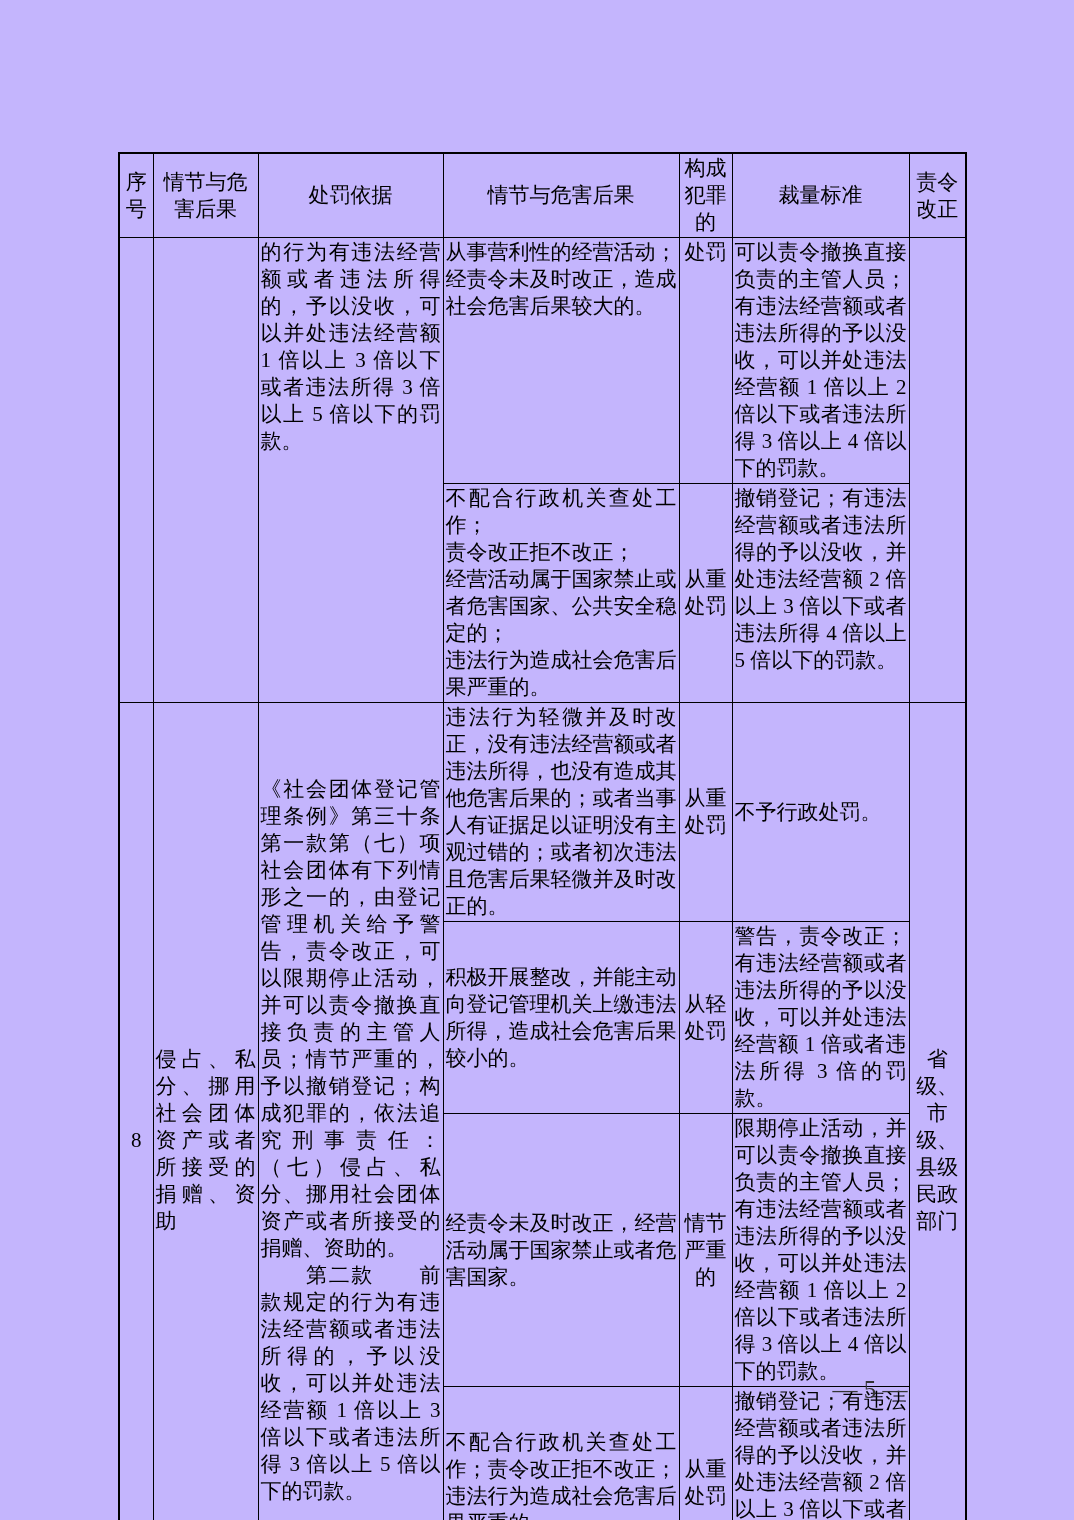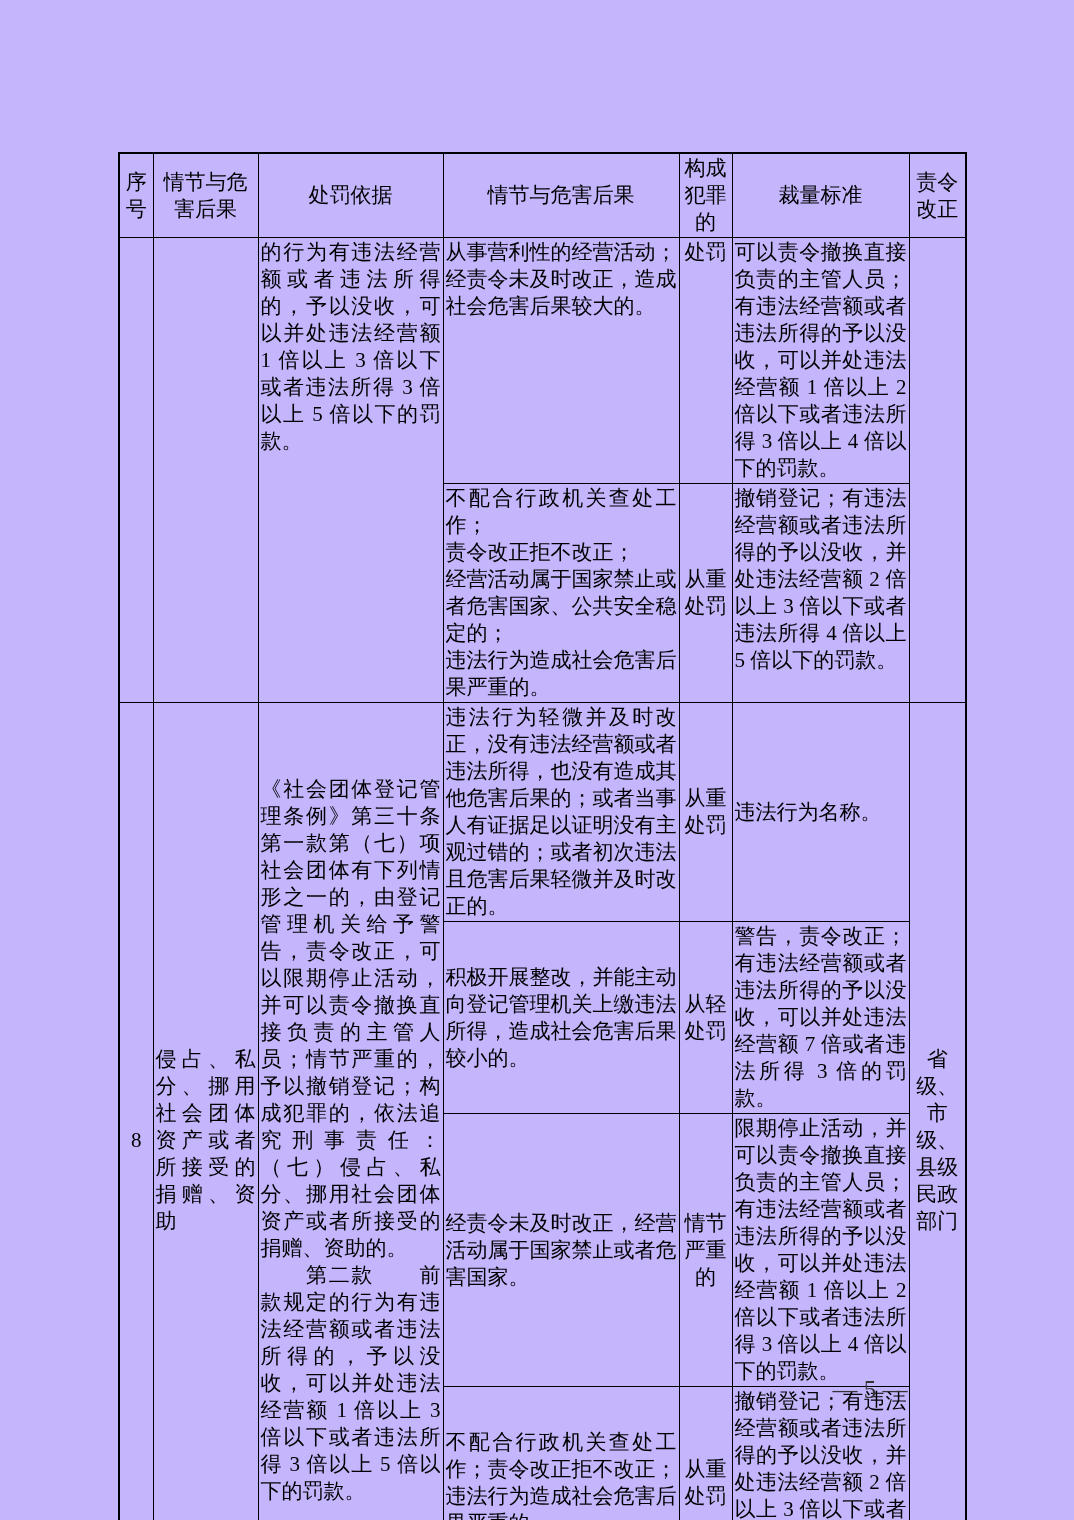--- a/index.html
+++ b/index.html
@@ -95,27 +95,27 @@
       <td class="top justify">撤销登记；有违法经营额或者违法所得的予以没收，并处违法经营额 2 倍以上 3 倍以下或者违法所得 4 倍以上 5 倍以下的罚款。</td>
     </tr>
 
     <tr style="height:193px">
       <td rowspan="4" class="mid center">8</td>
       <td rowspan="4" class="mid justify">侵占、私分、挪用社会团体资产或者所接受的捐赠、资助</td>
       <td rowspan="4" class="mid justify pre">《社会团体登记管理条例》第三十条第一款第（七）项 社会团体有下列情形之一的，由登记管理机关给予警告，责令改正，可以限期停止活动，并可以责令撤换直接负责的主管人员；情节严重的，予以撤销登记；构成犯罪的，依法追究刑事责任：（七）侵占、私分、挪用社会团体资产或者所接受的捐赠、资助的。
 　　第二款　　前款规定的行为有违法经营额或者违法所得的，予以没收，可以并处违法经营额 1 倍以上 3 倍以下或者违法所得 3 倍以上 5 倍以下的罚款。</td>
       <td class="mid justify">违法行为轻微并及时改正，没有违法经营额或者违法所得，也没有造成其他危害后果的；或者当事人有证据足以证明没有主观过错的；或者初次违法且危害后果轻微并及时改正的。</td>
       <td class="mid center">从重处罚</td>
-      <td class="mid justify">违法行为名称。</td>
+      <td class="mid justify">不予行政处罚。</td>
       <td rowspan="4" class="mid center">省级、市级、县级民政部门</td>
     </tr>
     <tr style="height:148px">
       <td class="mid justify">积极开展整改，并能主动向登记管理机关上缴违法所得，造成社会危害后果较小的。</td>
       <td class="mid center">从轻处罚</td>
-      <td class="mid justify">警告，责令改正；有违法经营额或者违法所得的予以没收，可以并处违法经营额 7 倍或者违法所得 3 倍的罚款。</td>
+      <td class="mid justify">警告，责令改正；有违法经营额或者违法所得的予以没收，可以并处违法经营额 1 倍或者违法所得 3 倍的罚款。</td>
     </tr>
     <tr style="height:235px">
       <td class="mid justify">经责令未及时改正，经营活动属于国家禁止或者危害国家。</td>
       <td class="mid center">情节严重的</td>
       <td class="mid justify">限期停止活动，并可以责令撤换直接负责的主管人员；有违法经营额或者违法所得的予以没收，可以并处违法经营额 1 倍以上 2 倍以下或者违法所得 3 倍以上 4 倍以下的罚款。</td>
     </tr>
     <tr style="height:162px">
       <td class="mid justify">不配合行政机关查处工作；责令改正拒不改正；违法行为造成社会危害后果严重的。</td>
       <td class="mid center">从重处罚</td>
       <td class="mid justify">撤销登记；有违法经营额或者违法所得的予以没收，并处违法经营额 2 倍以上 3 倍以下或者违法所得 4 倍以上 5 倍以下的罚款。</td>

